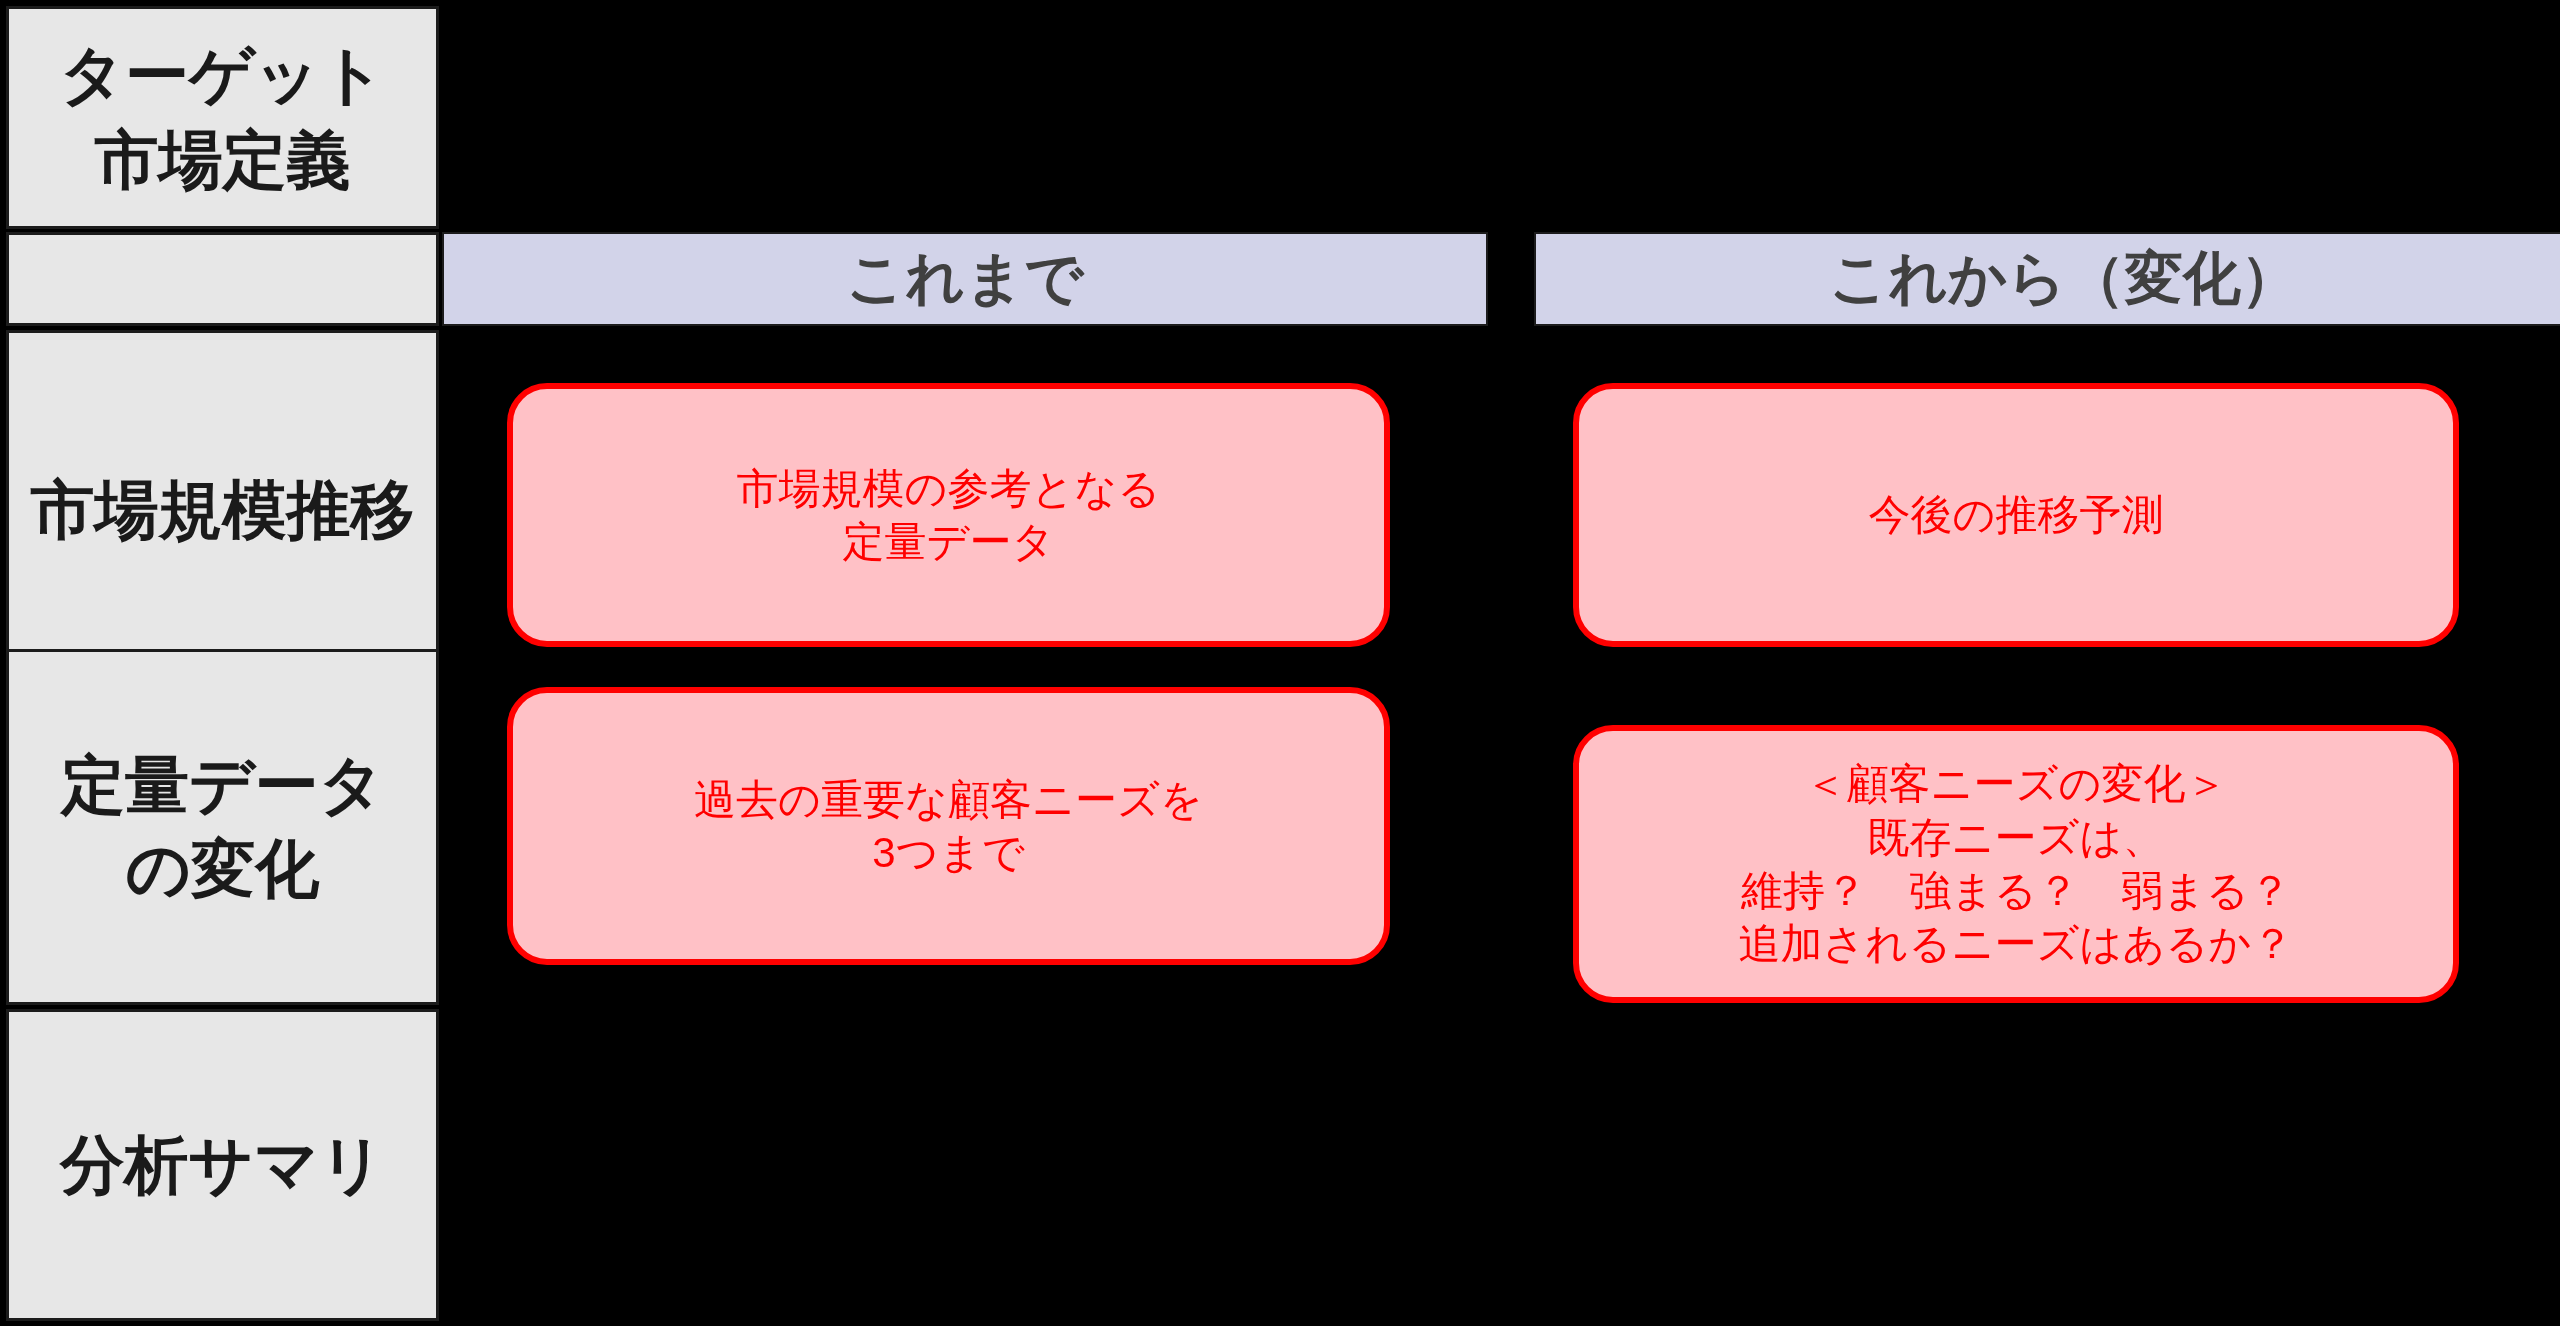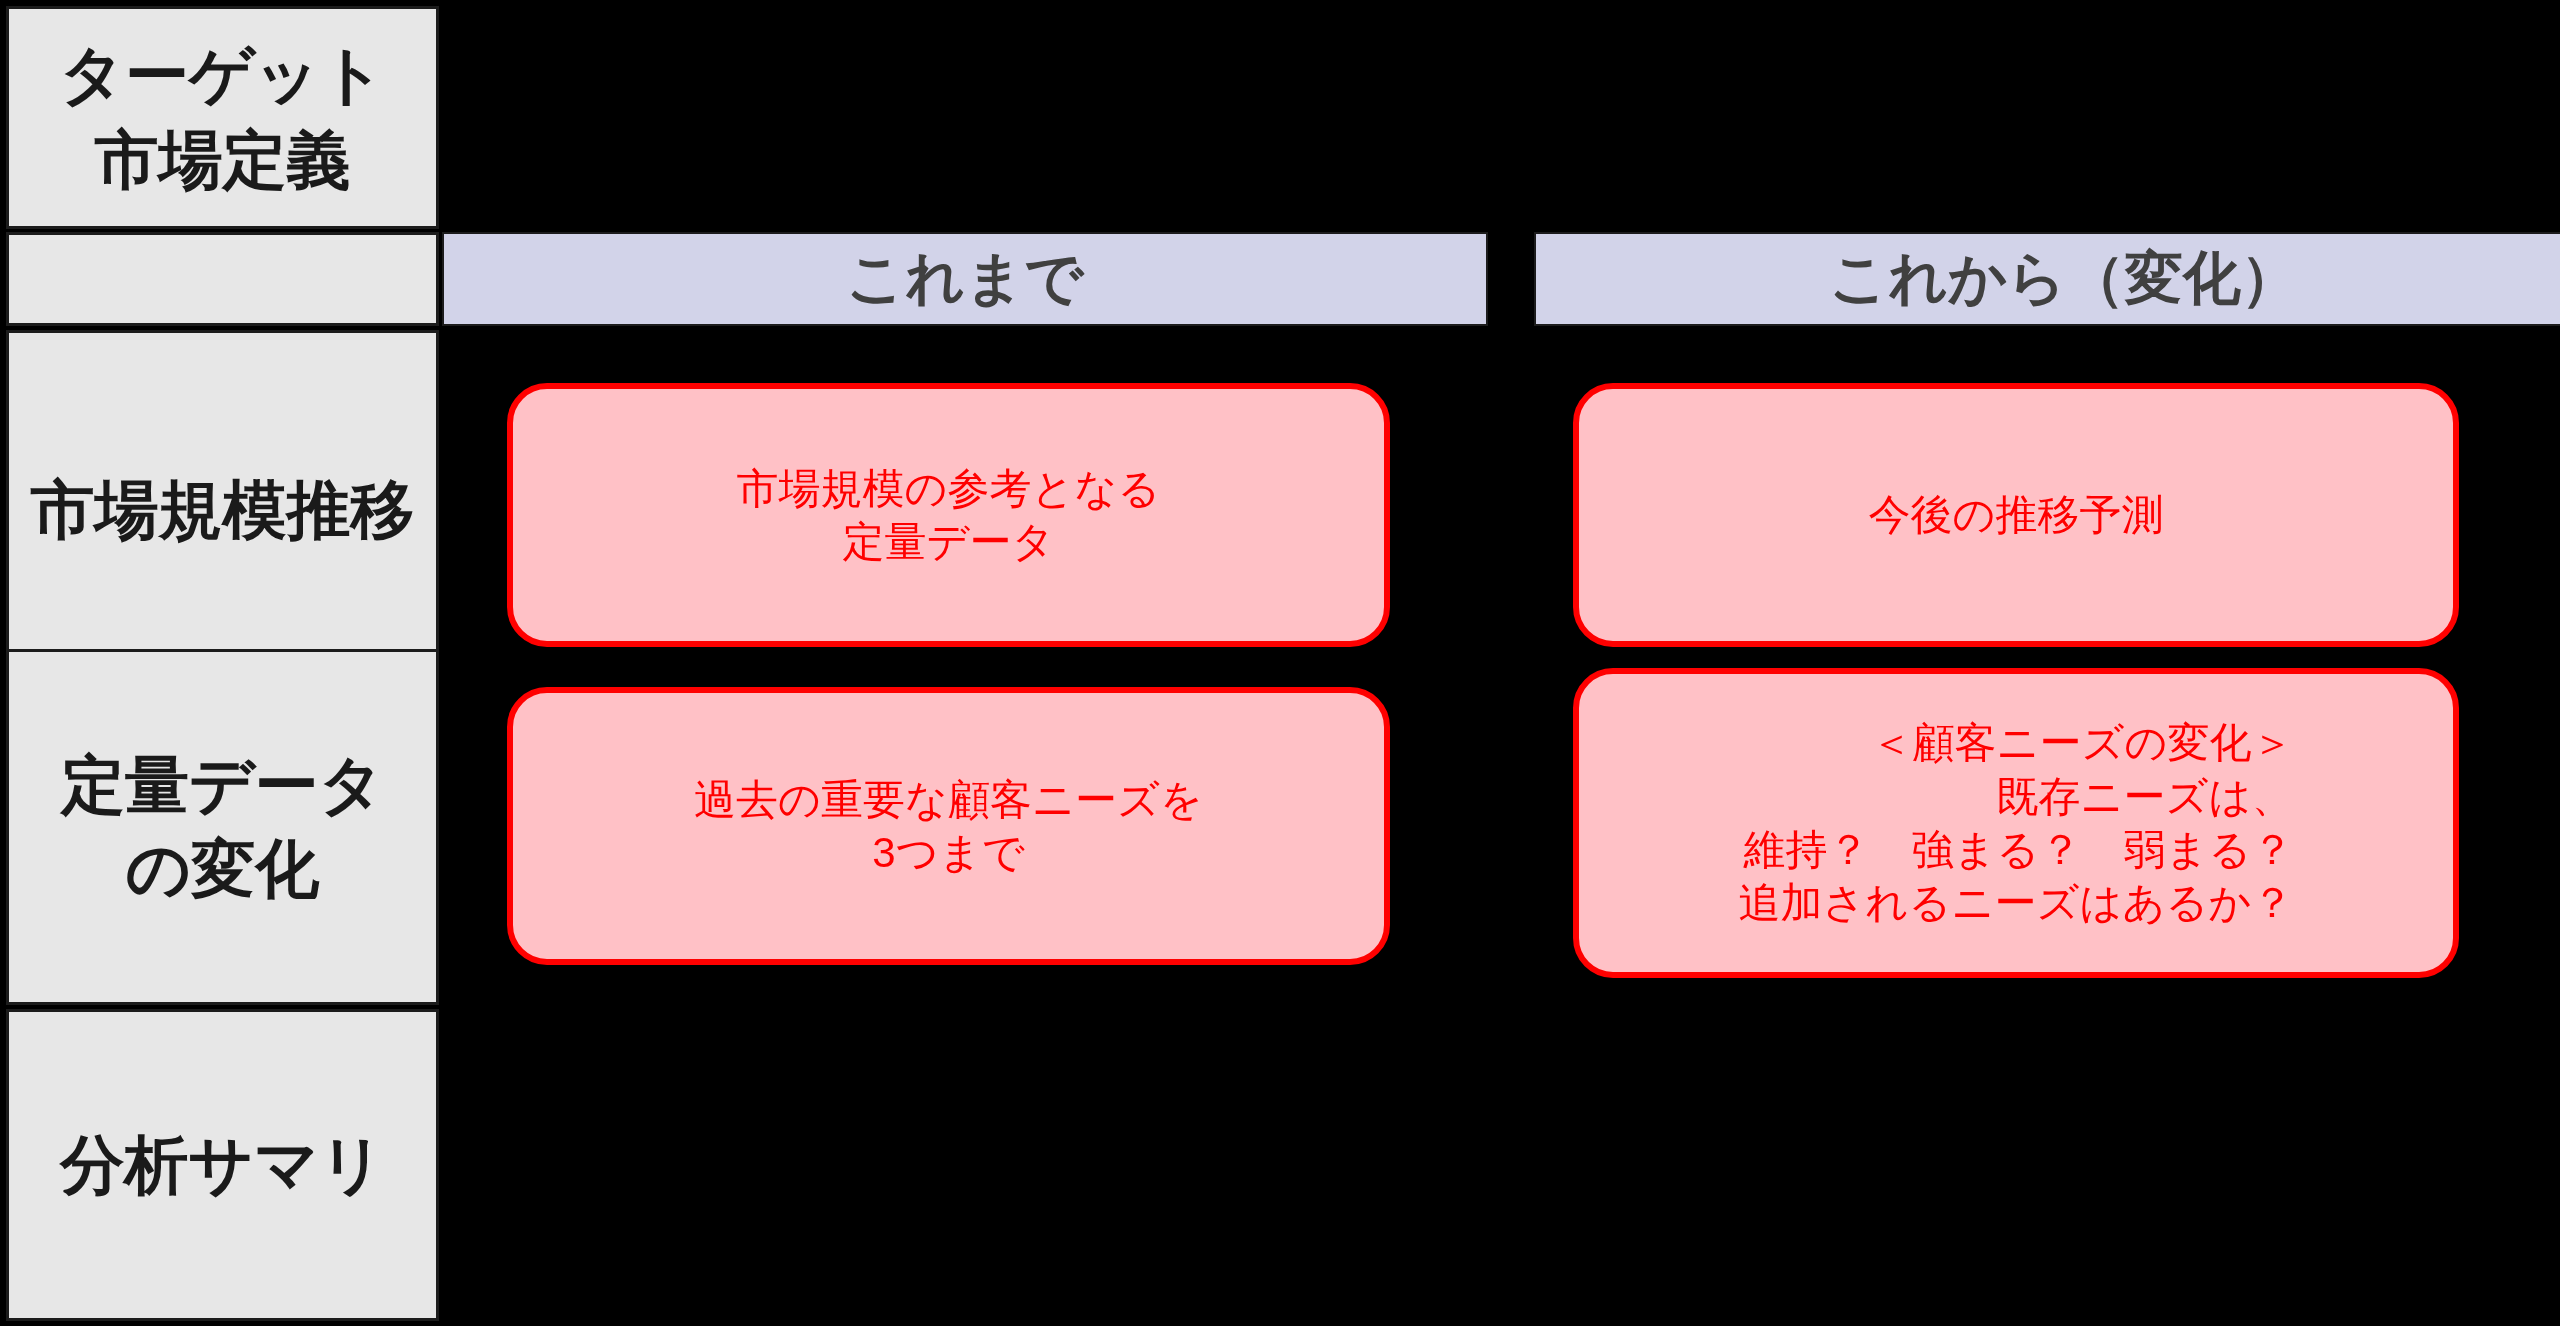--- a/index.html
+++ b/index.html
@@ -71,21 +71,21 @@
     text-align: center;
     font-size: 42px;
     font-weight: 400;
     line-height: 1.27;
     color: #ff0000;
     white-space: pre-line;
   }
   .pbox-r1c1 { left: 507px;  top: 383px; width: 883px; height: 264px; }
   .pbox-r1c2 { left: 1573px; top: 383px; width: 886px; height: 264px; }
   .pbox-r2c1 { left: 507px;  top: 687px; width: 883px; height: 278px; }
-  .pbox-r2c2 { left: 1573px; top: 668px; width: 886px; height: 310px; text-align: right; }
+  .pbox-r2c2 { left: 1573px; top: 725px; width: 886px; height: 278px; }
 </style>
 </head>
 <body>
 
 <div class="canvas">
 
   <div class="cell cell-corner">ターゲット
 市場定義</div>
 
   <div class="cell cell-spacer"></div>

